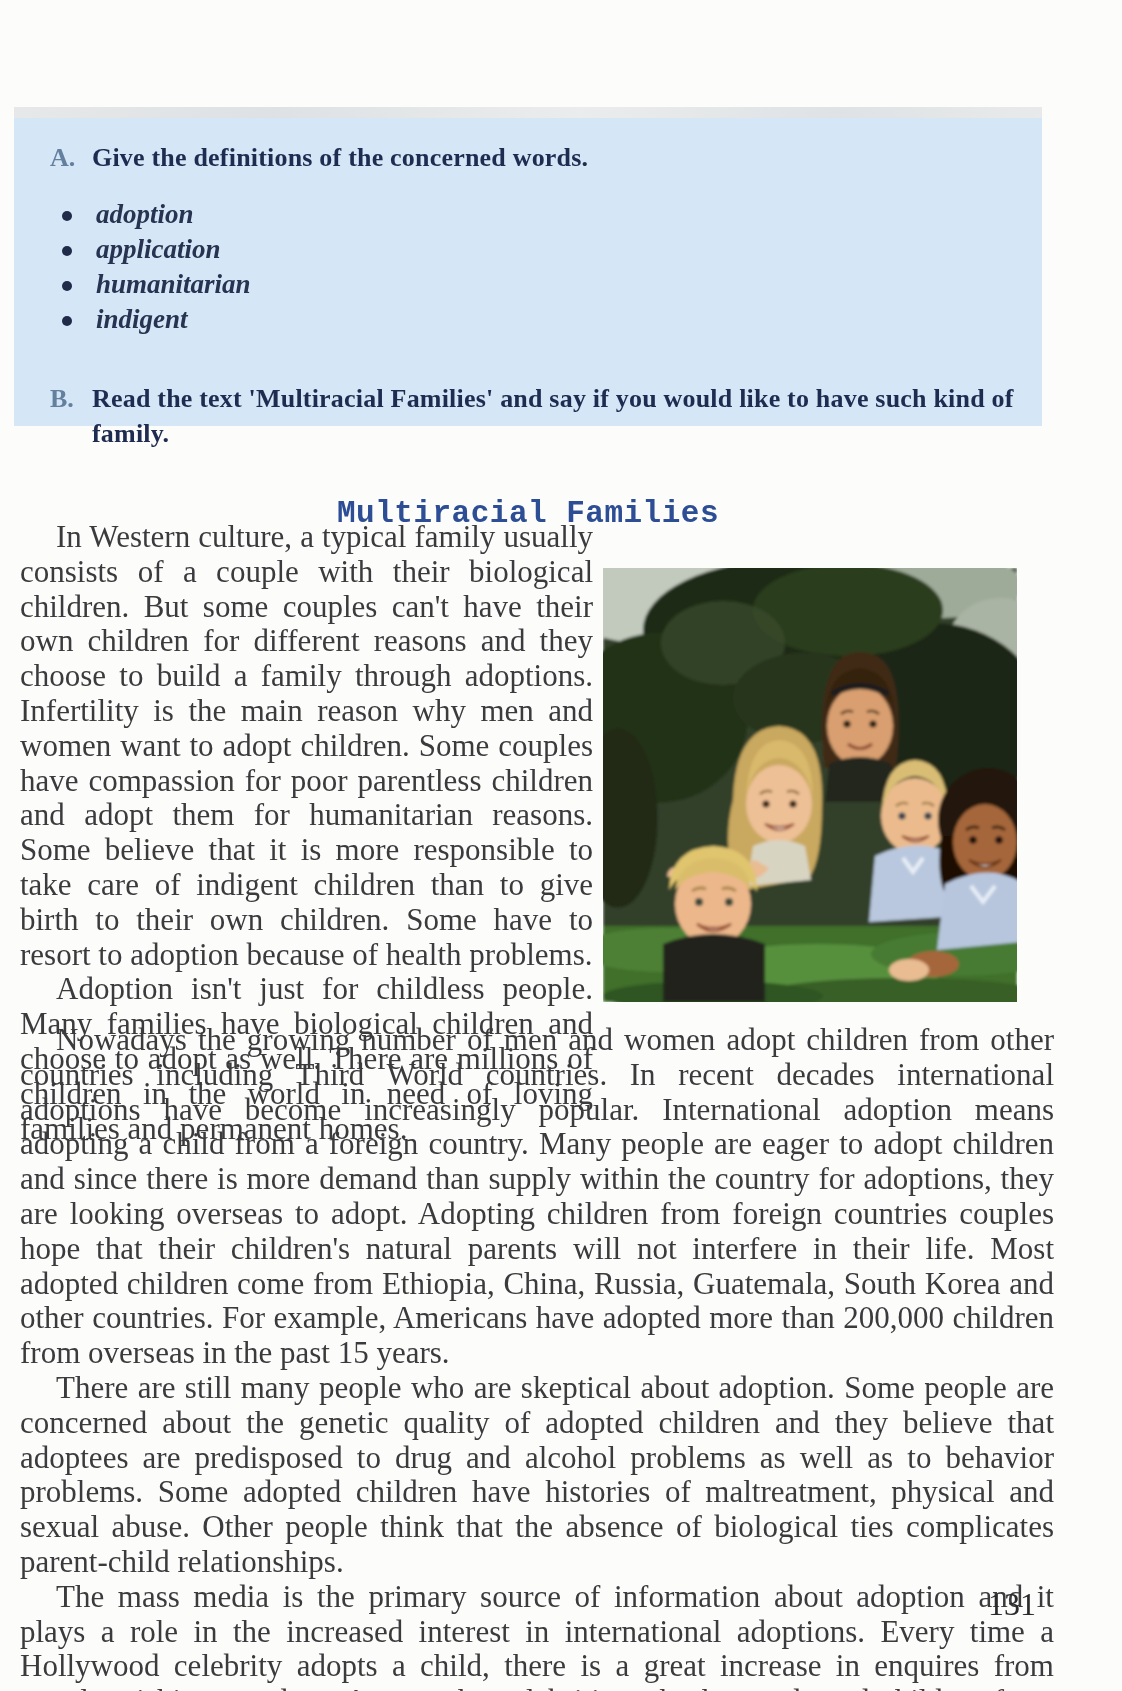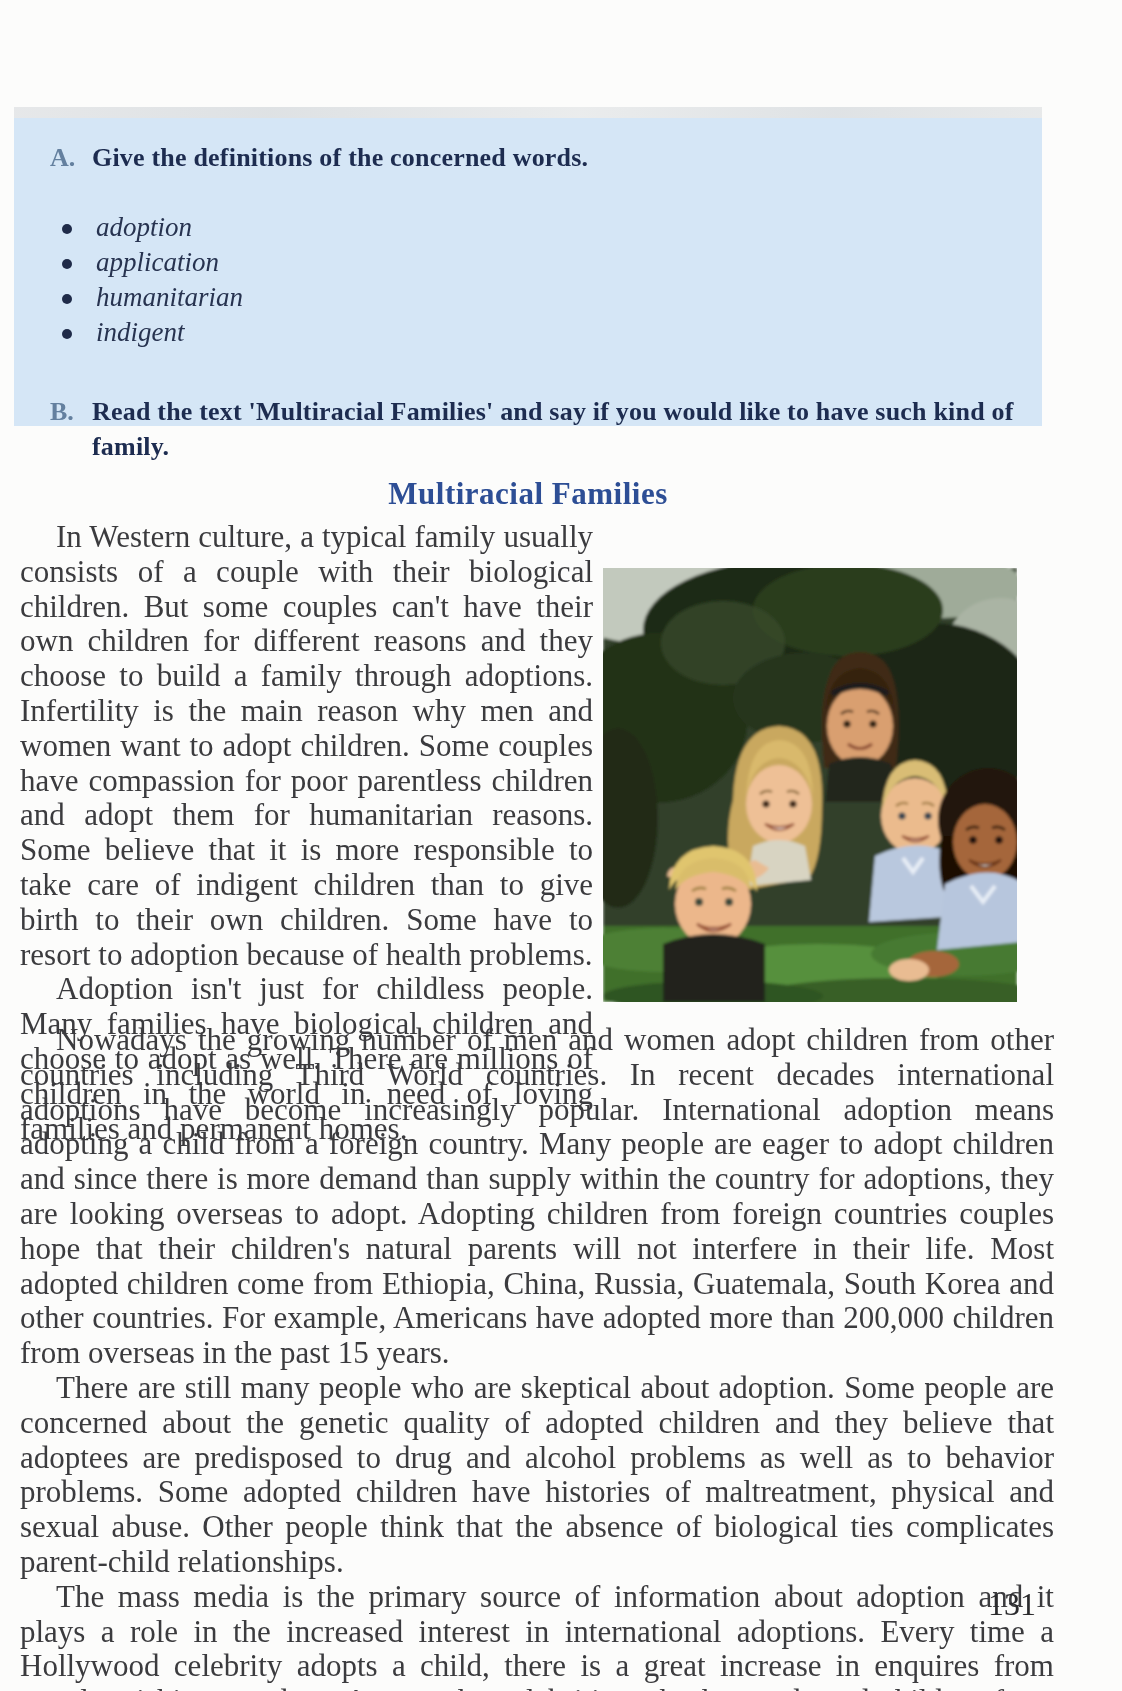--- a/index.html
+++ b/index.html
@@ -28,43 +28,44 @@
   .ex-row{display:flex;align-items:baseline;line-height:35px;}
   .ex-letter{
     flex:0 0 42px;
     font-weight:bold;font-size:26px;color:#64809f;
   }
   .ex-text{
     font-weight:bold;font-size:26px;color:#1d2c50;
     letter-spacing:.2px;
   }
   .word-columns{
-    display:flex;margin-top:35px;margin-left:12px;
+    display:flex;margin-top:22px;margin-left:12px;font-weight:bold;
   }
   .word-col{
     list-style:none;margin:0;padding:0;
   }
   .word-col.left{width:326px;}
   .word-col li{
     display:flex;align-items:center;
     height:35px;line-height:35px;
   }
   .bullet{
     flex:0 0 10px;width:10px;height:10px;border-radius:50%;
     background:#1f2b49;margin-right:24px;margin-top:2px;
   }
   .word{
     font-style:italic;font-size:27px;color:#273350;
   }
   .ex-row.b{margin-top:44px;}
   .article-title{
-    position:absolute;left:0;top:476px;width:1056px;
+    position:absolute;left:0;top:496px;width:1056px;
     margin:0;text-align:center;
     font-size:31px;font-weight:bold;color:#2d4e95;
     letter-spacing:.5px;
+    font-family:Liberation Mono, monospace;
   }
   .lead-text{
     position:absolute;left:20px;top:520px;width:573px;
   }
   .body-p{
     margin:0;
     font-size:31px;line-height:34.8px;
     text-align:justify;text-indent:36px;
     color:#3b3b3e;
   }

